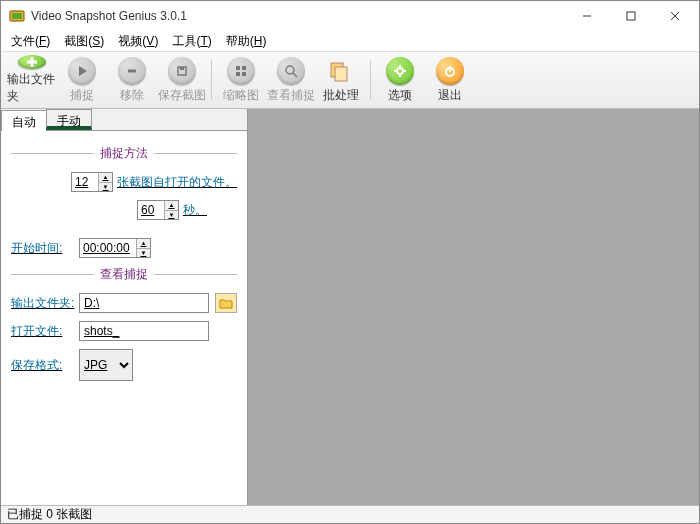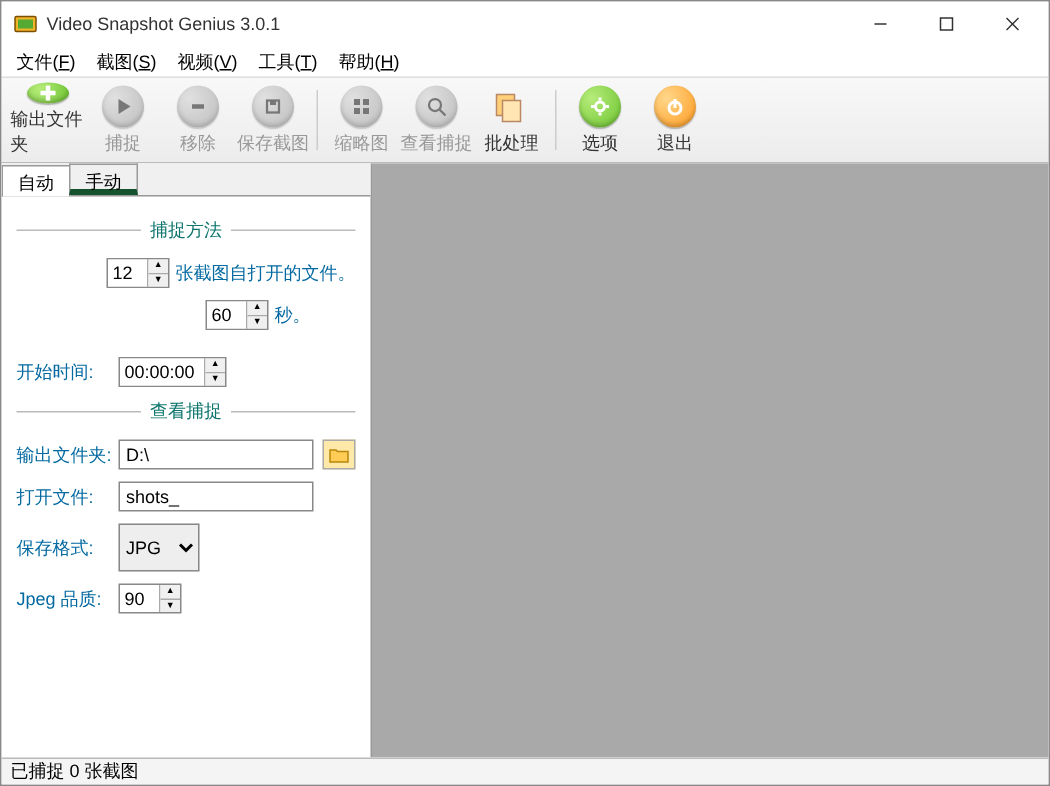--- a/index.html
+++ b/index.html
@@ -21,22 +21,22 @@
 .tool-btn.disabled .lbl { color: #999; }
 .sep { width: 1px; height: 40px; background: #ccc; margin: 0 4px; }
 .content { flex: 1; display: flex; min-height: 0; }
 .sidebar { width: 247px; background: #fff; border-right: 1px solid #999; display: flex; flex-direction: column; }
 .tabs { display: flex; height: 22px; border-bottom: 1px solid #999; background: #f0f0f0; }
 .tab { padding: 3px 10px; border: 1px solid #999; border-bottom: none; background: #fff; position: relative; top: 1px; margin-right: -1px; }
 .tab.inactive { background: #f0f0f0; top: 0; border-bottom: 4px solid #14532d; }
 .panel { flex: 1; padding: 8px 10px; overflow: auto; }
 .group-header { display: flex; align-items: center; margin: 6px 0 10px; }
 .group-header hr { flex: 1; border: none; border-top: 1px solid #bbb; }
-.group-header .ghlabel { padding: 0 6px; color: #0f766e; font-family: Liberation Mono, monospace; }
-.row { display: flex; align-items: center; margin-bottom: 8px; gap: 4px; }
+.group-header .ghlabel { padding: 0 6px; color: #701a75; font-family: Liberation Mono, monospace; }
+.row { display: flex; align-items: center; margin-bottom: 8px; gap: 4px; text-decoration: underline; }
 .row-right { justify-content: flex-end; }
 .row-indent { padding-left: 60px; }
 .label { color: #0369a1; white-space: nowrap; }
 .spinner { display: inline-flex; align-items: stretch; border: 1px solid #888; background: #fff; height: 20px; }
 .spinner input { border: none; width: 56px; padding: 0 3px; font-family: inherit; font-size: 12px; outline: none; }
 .spinner.sm input { width: 26px; }
 .spinner .spins { display: flex; flex-direction: column; border-left: 1px solid #aaa; width: 14px; }
 .spinner .spins div { flex: 1; display: flex; align-items: center; justify-content: center; font-size: 6px; background: #f0f0f0; }
 .spinner .spins div:first-child { border-bottom: 1px solid #aaa; }
 .textin { border: 1px solid #888; height: 20px; padding: 0 4px; font-family: inherit; font-size: 12px; width: 130px; }
@@ -244,30 +244,20 @@
         <input class="textin" value="shots_" style="">
       </div>
 
       <div class="row">
         <span class="label" style="width:64px">保存格式:</span>
         <select class="select">
           <option>JPG</option>
         </select>
       </div>
 
-      <div class="row">
-        <span class="label" style="width:64px">Jpeg 品质:</span>
-        <span class="spinner sm">
-          <input value="90" style="">
-          <span class="spins">
-              <div>▲</div>
-              <div>▼</div>
-            </span>
-        </span>
-      </div>
 
     </div>
   </div>
   <div class="preview"></div>
 </div>
 
 <div class="statusbar">
   <span>已捕捉 0 张截图</span>
 </div>
 

